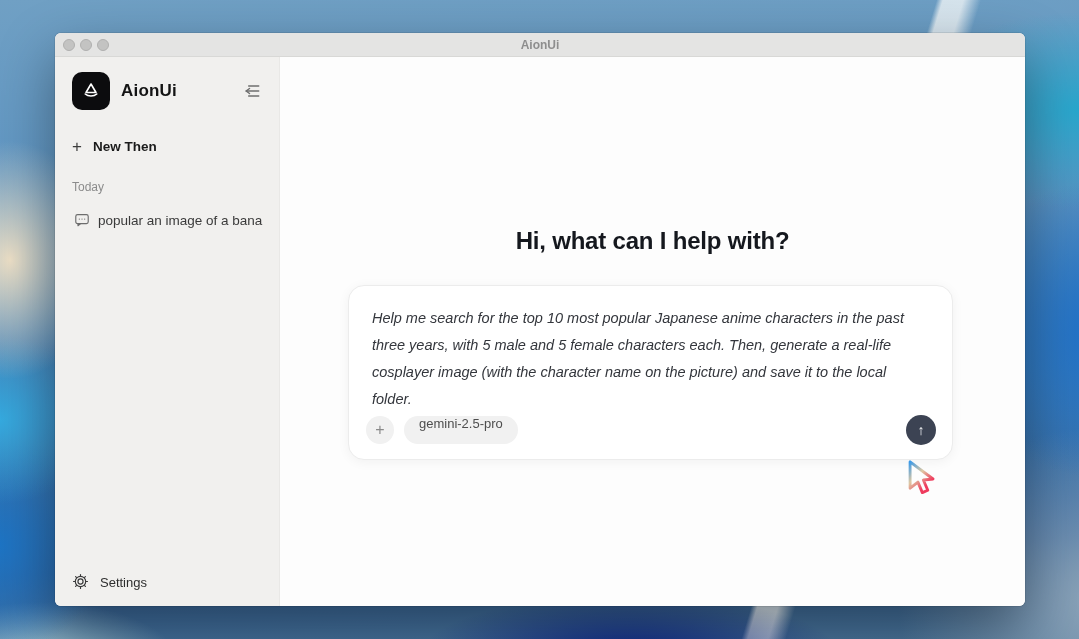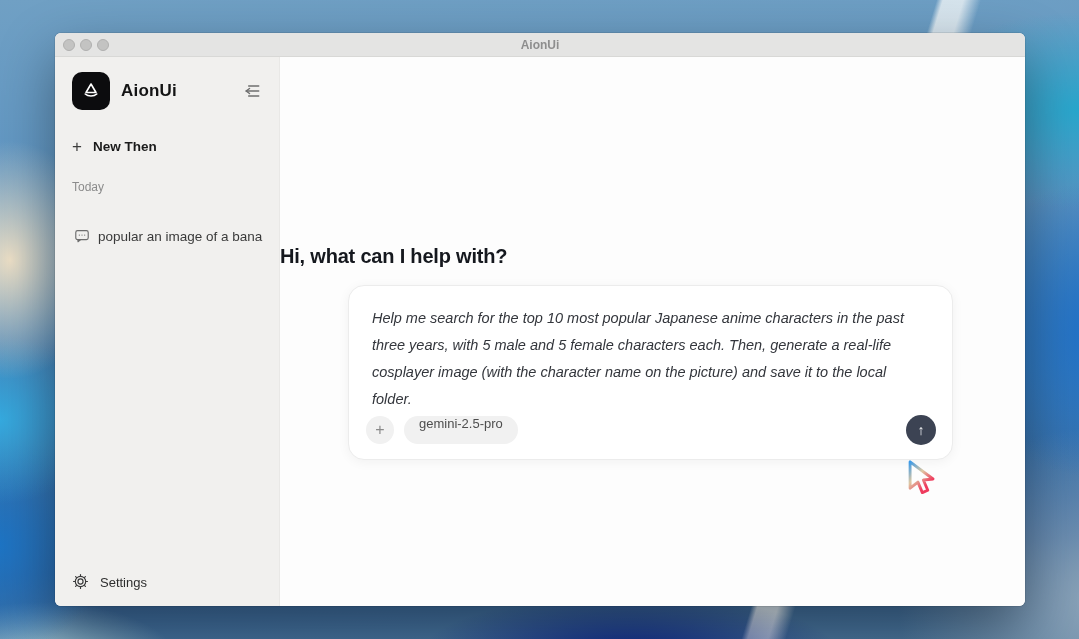--- a/index.html
+++ b/index.html
@@ -58,40 +58,40 @@
   }
   .brand { font-size:17px; font-weight:700; color:#141414; letter-spacing:0.2px; }
   .collapse-btn { margin-left:auto; width:22px; height:22px; display:flex; align-items:center; justify-content:center; cursor:pointer; color:#6f6f6f; }
 
   .newchat {
     margin:23px 17px 0; height:20px; display:flex; align-items:center; gap:11px;
     font-size:13.5px; font-weight:700; color:#1b1b1b; cursor:pointer;
   }
   .newchat .plus { font-size:17px; font-weight:400; color:#3c3c3c; line-height:1; }
 
-  .section-label { margin:24px 17px 16px; font-size:12px; color:#8b8b8b; height:16px; }
+  .section-label { margin:24px 17px 0; font-size:12px; color:#8b8b8b; height:16px; }
 
   .chat-item {
     margin:12px 0 0; padding:0 0 0 19px; height:24px; display:flex; align-items:center; gap:8px;
     font-size:13.5px; color:#3a3a3a; cursor:pointer; overflow:hidden;
   }
   .chat-item .bubble { flex:0 0 16px; color:#6d6d6d; display:flex; }
   .chat-item .chat-label { white-space:nowrap; overflow:hidden; flex:1; }
 
   .settings-row {
     margin-top:auto; padding:0 17px; height:20px; display:flex; align-items:flex-end; gap:11px;
     font-size:13px; color:#2e2e2e; cursor:pointer;
   }
   .settings-row .gear { display:flex; color:#3a3a3a; }
 
   
   .main { position:relative; flex:1; background:#fdfdfd; }
   .greeting {
-    position:absolute; top:188px; left:0; right:0; text-align:left;
-    font-size:20px; font-weight:700; color:#15181e; letter-spacing:-0.2px;
+    position:absolute; top:170px; left:0; right:0; text-align:center;
+    font-size:24px; font-weight:700; color:#15181e; letter-spacing:-0.2px;
   }
   .composer {
     position:absolute; left:68px; top:228px; width:605px; height:175px;
     background:#ffffff; border:1px solid #ececec; border-radius:16px;
     box-shadow:0 2px 12px rgba(0,0,0,0.05);
   }
   .composer-text {
     padding:19px 23px 0; font-size:14.5px; line-height:27px; color:#33363c;
     cursor:text;
     font-style:italic;

